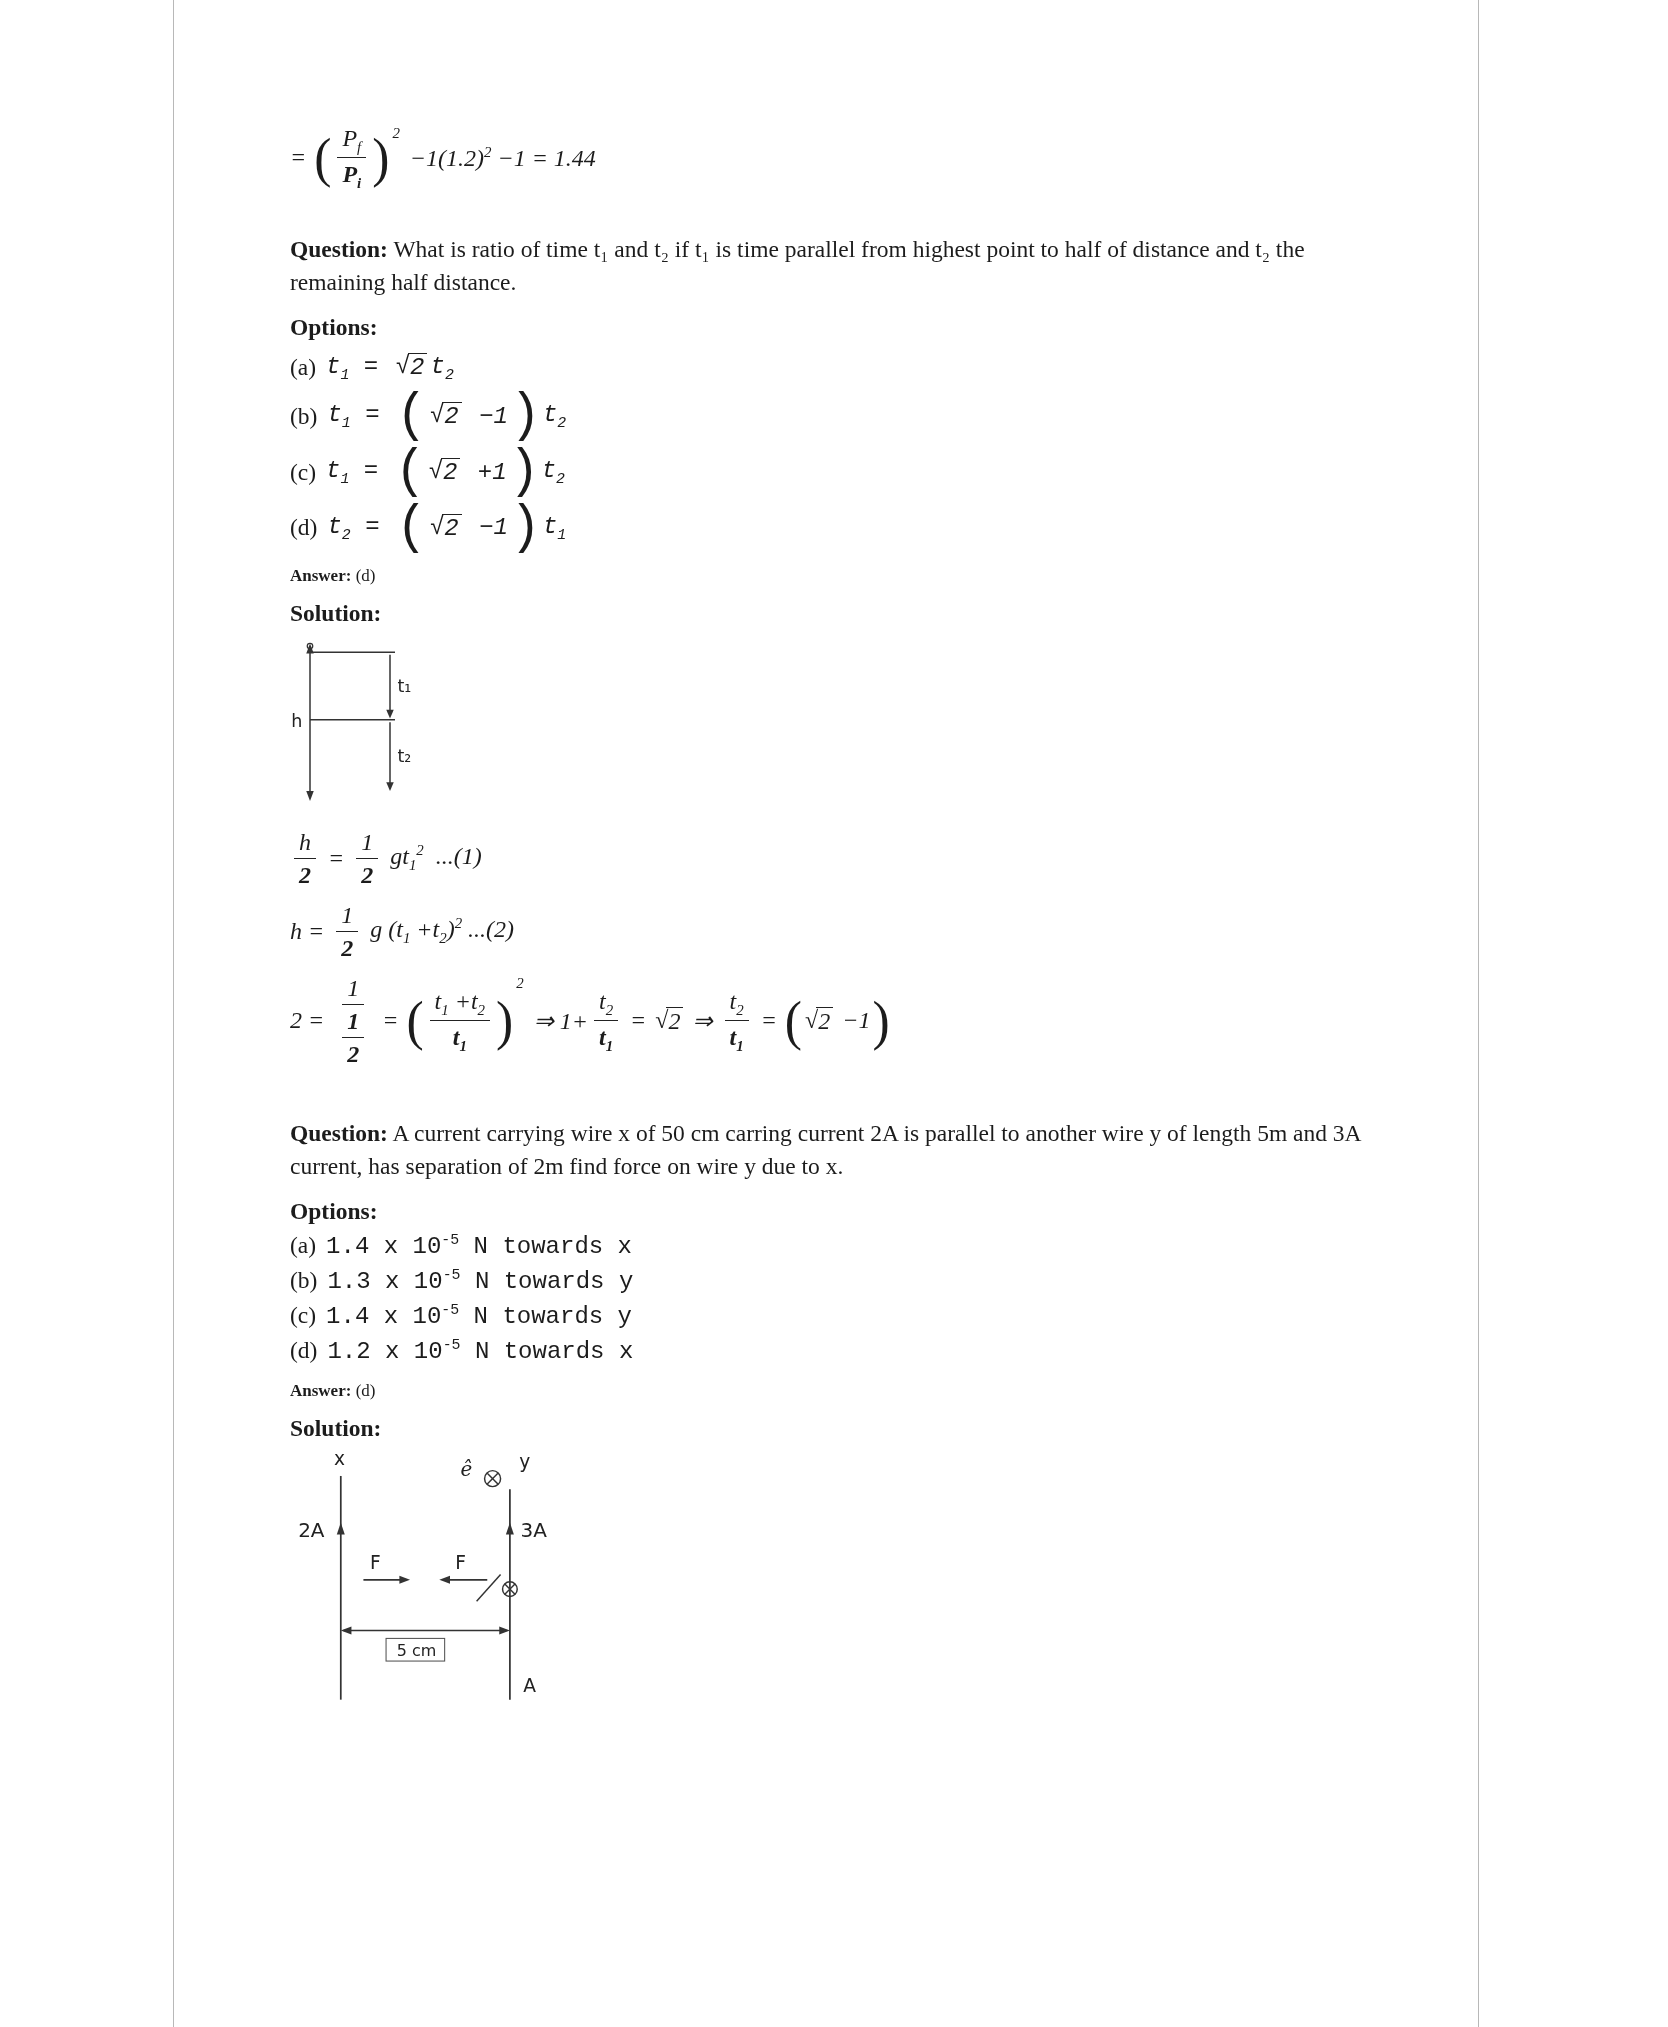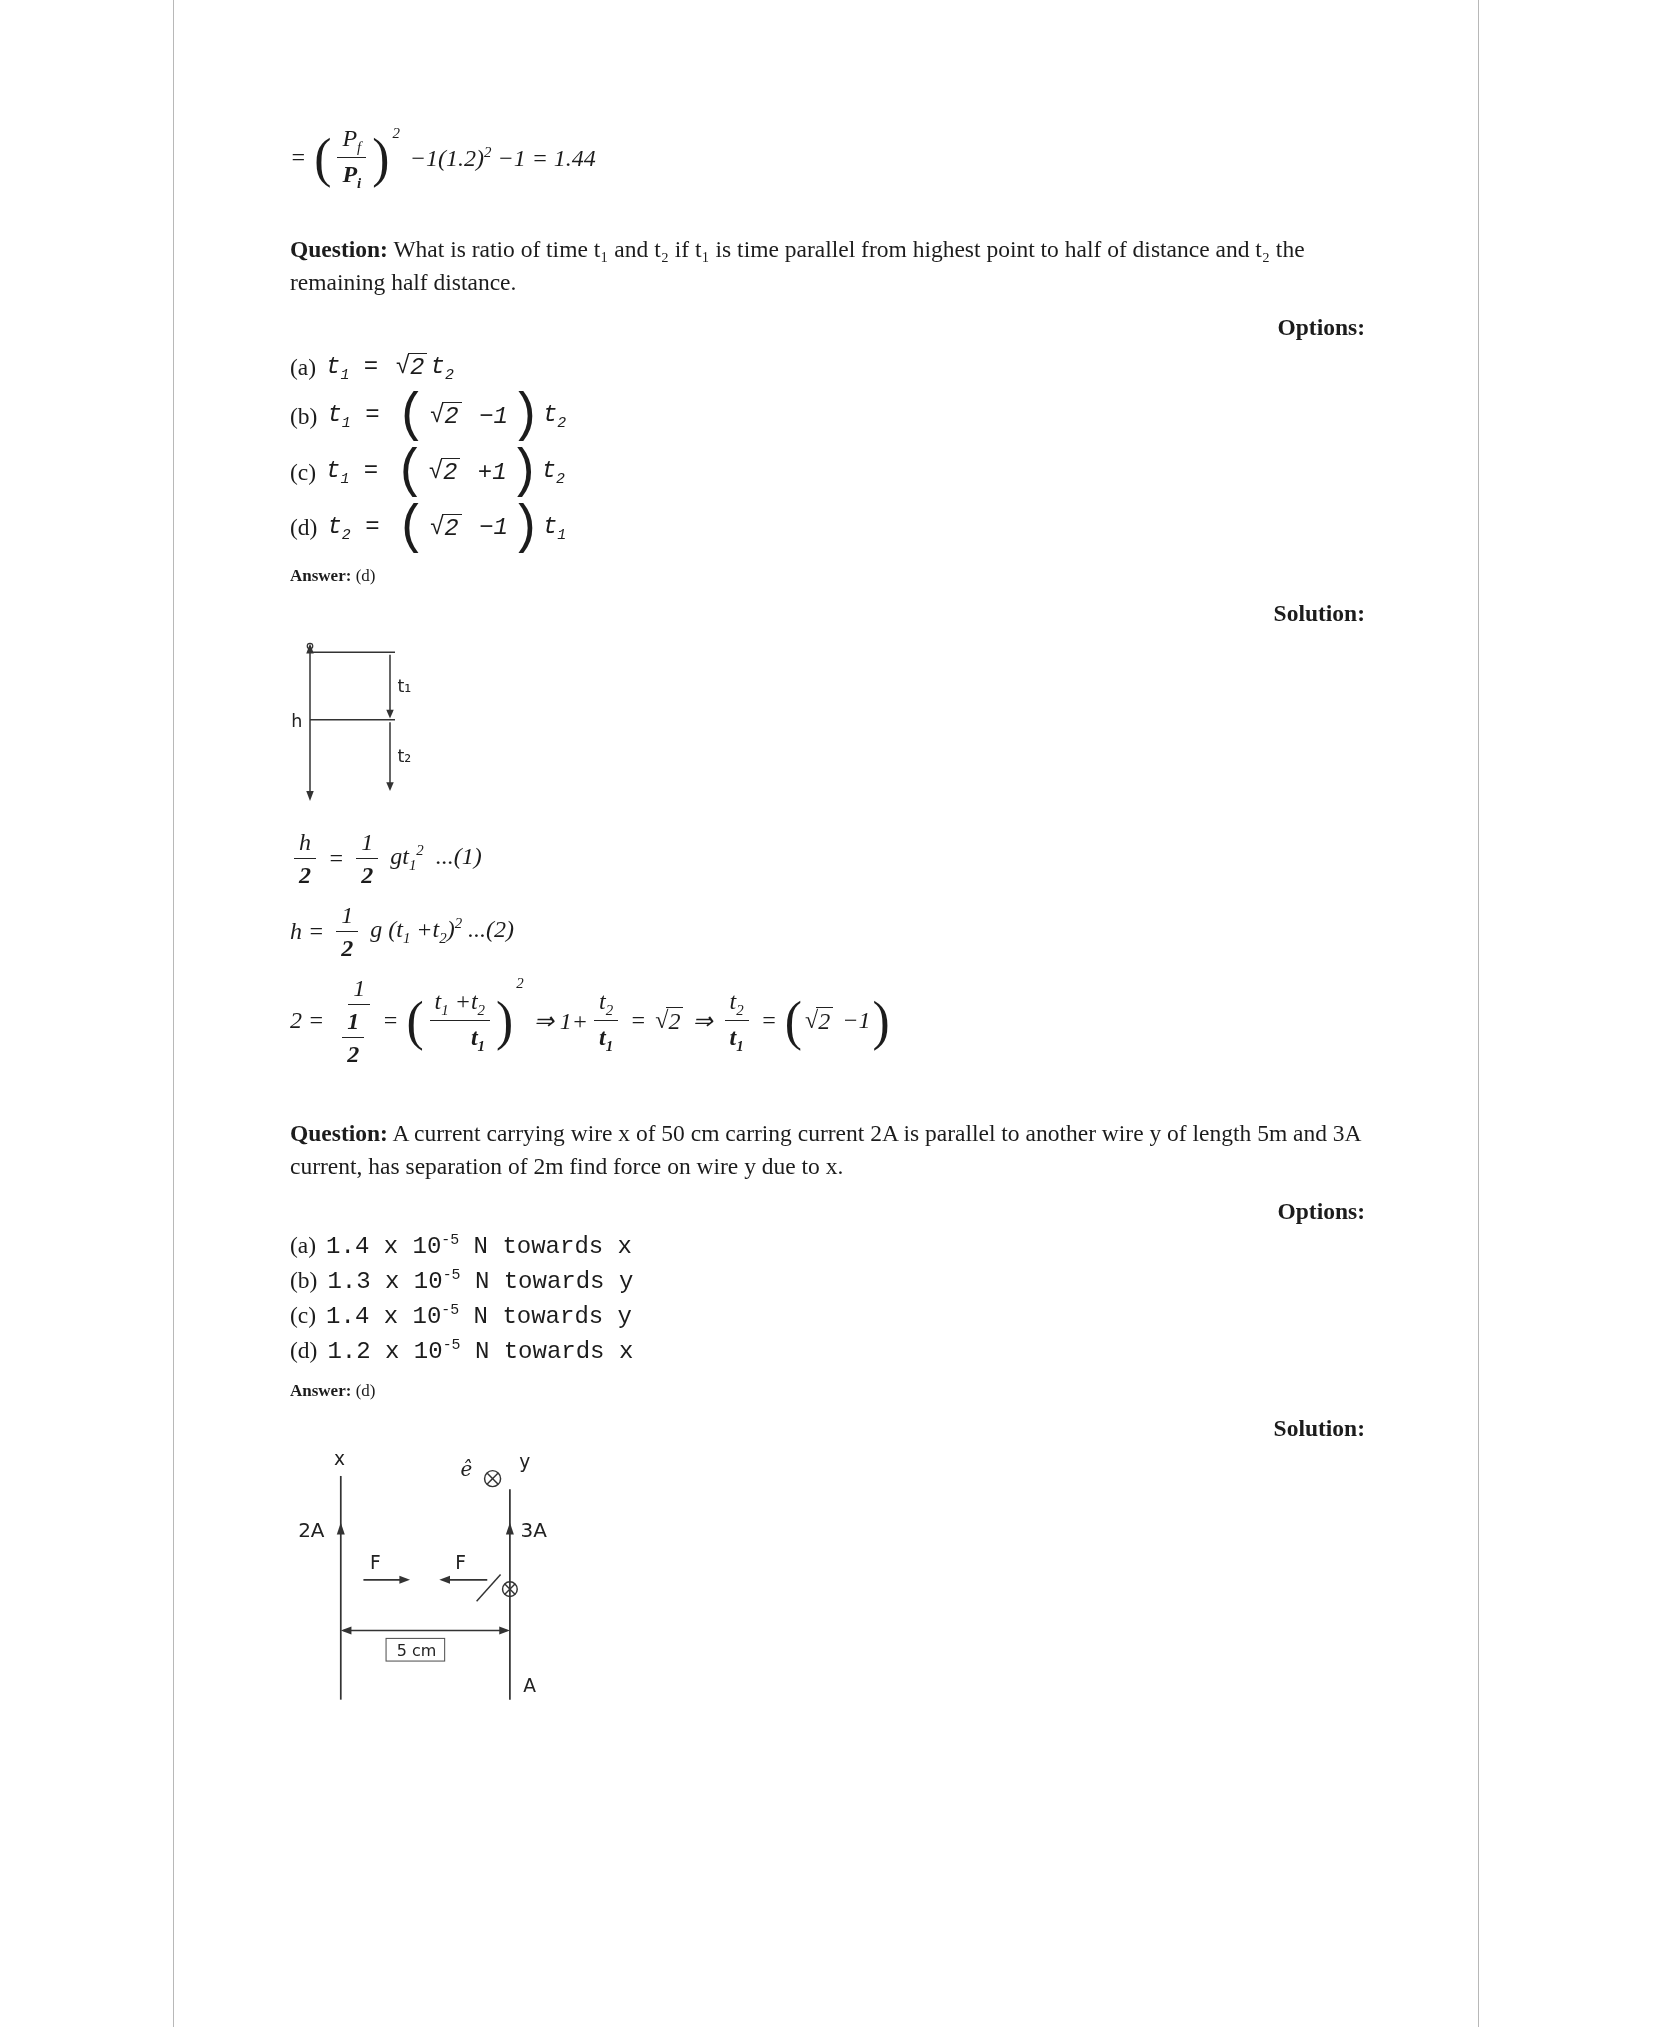--- a/index.html
+++ b/index.html
@@ -15,34 +15,34 @@
   .page-border { position:absolute; top:0; bottom:0; width:1px; background:#b8b8b8; }
   .page-border.left  { left:173px; }
   .page-border.right { left:1478px; }
 
   .content {
     position:absolute; left:290px; top:105px; width:1075px;
   }
 
   .qtext { font-size:23.5px; line-height:1.42; margin:0 0 6px 0; }
   .blabel { font-weight:bold; }
-  .section-label { font-size:23.5px; font-weight:bold; margin:14px 0 4px 0;text-align:right; }
+  .section-label { font-size:23.5px; font-weight:bold; margin:14px 0 4px 0; }
   .answer-line { font-size:17px; margin:16px 0 4px 0; }
 
   
   .formula {
     display:flex; align-items:center; flex-wrap:nowrap;
     font-size:24px; font-style:italic; gap:2px;
     margin:10px 0;
   }
   .formula.plain { font-style:normal; }
   .formula .mtxt { white-space:pre; }
   sub, sup { font-size:0.62em; font-style:inherit; }
   .frac {
-    display:inline-flex; flex-direction:column; align-items:flex-end;
+    display:inline-flex; flex-direction:column; align-items:center;
     text-align:center; margin:0 4px; line-height:1.25;
   }
   .frac > .num { border-bottom:1.4px solid #222; padding:0 5px 1px; }
   .frac > .den { padding:1px 5px 0;font-weight:bold; }
   .frac .frac { margin:0 1px; }
   .sqrt { display:inline-flex; align-items:flex-start; margin:0 1px; }
   .sqrt .rad { font-style:normal; margin-right:-2px; }
   .sqrt .radicand { border-top:1.4px solid #222; padding:0 3px 0 2px; }
   .bigparen { font-style:normal; font-size:215%; font-weight:300; line-height:0.85; transform:scaleY(1.05); }
   .bigsup { align-self:flex-start; font-size:0.62em; margin:2px 2px 0 1px; }

